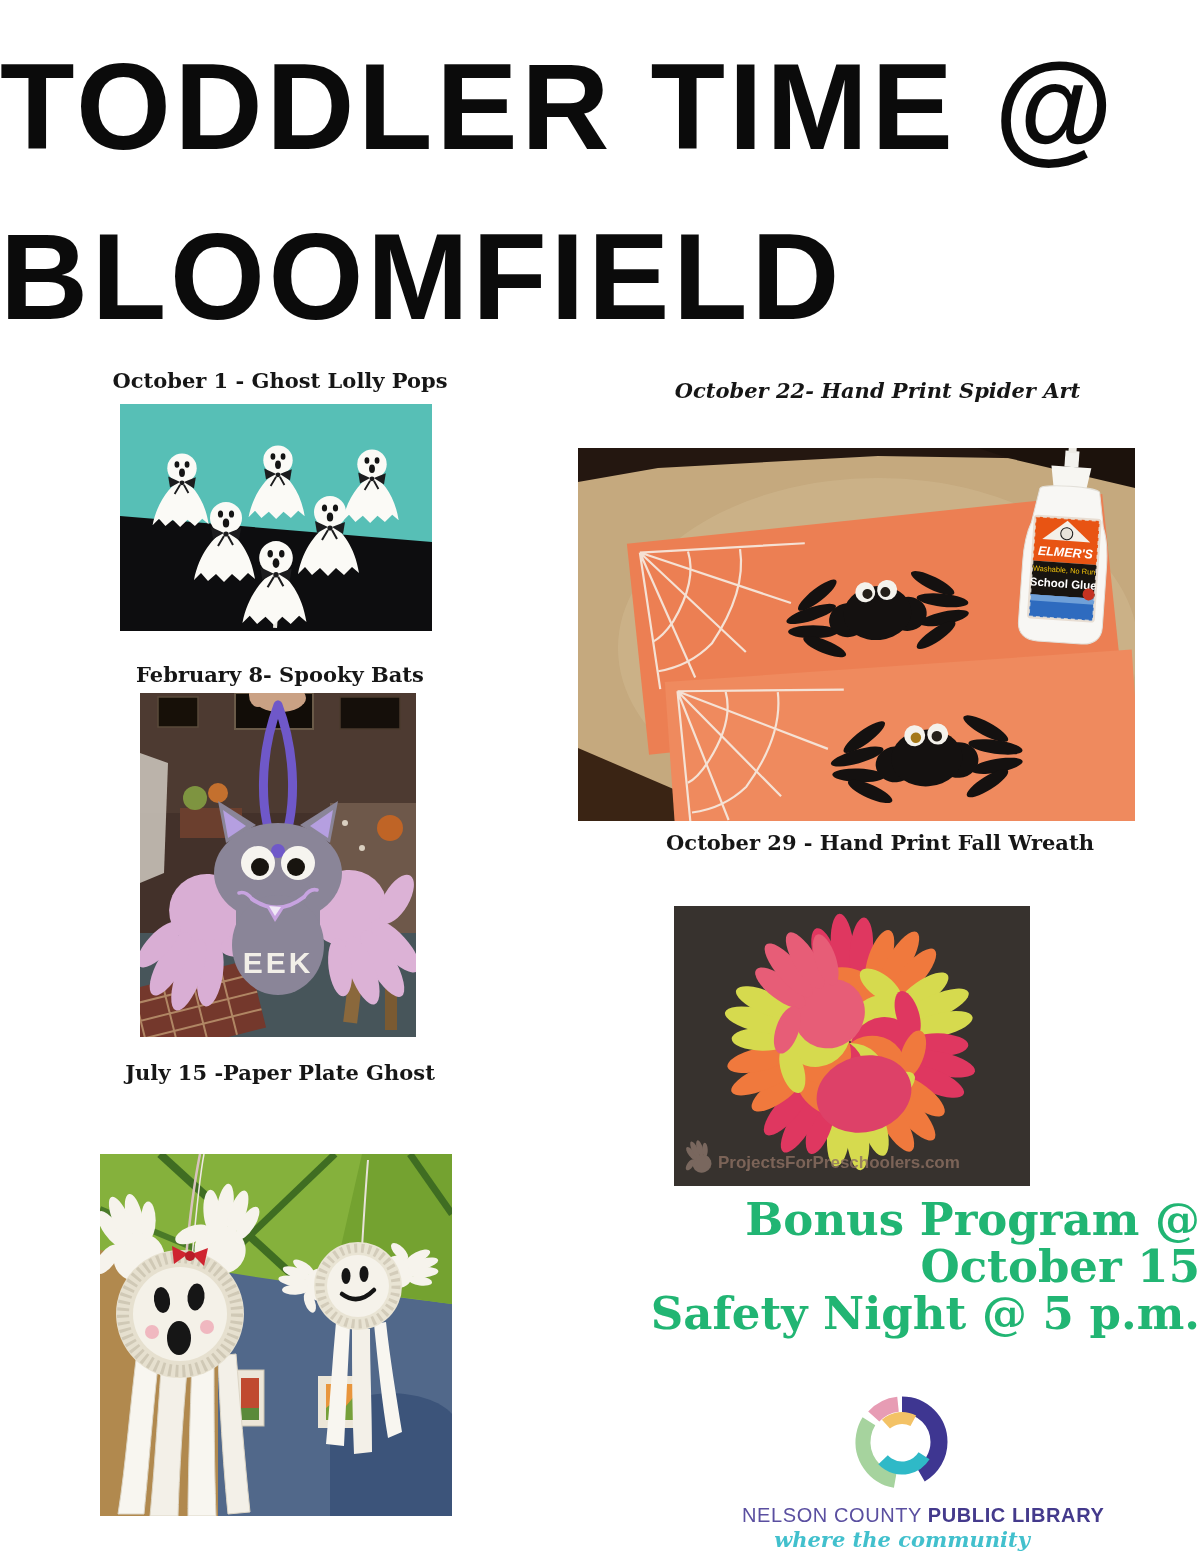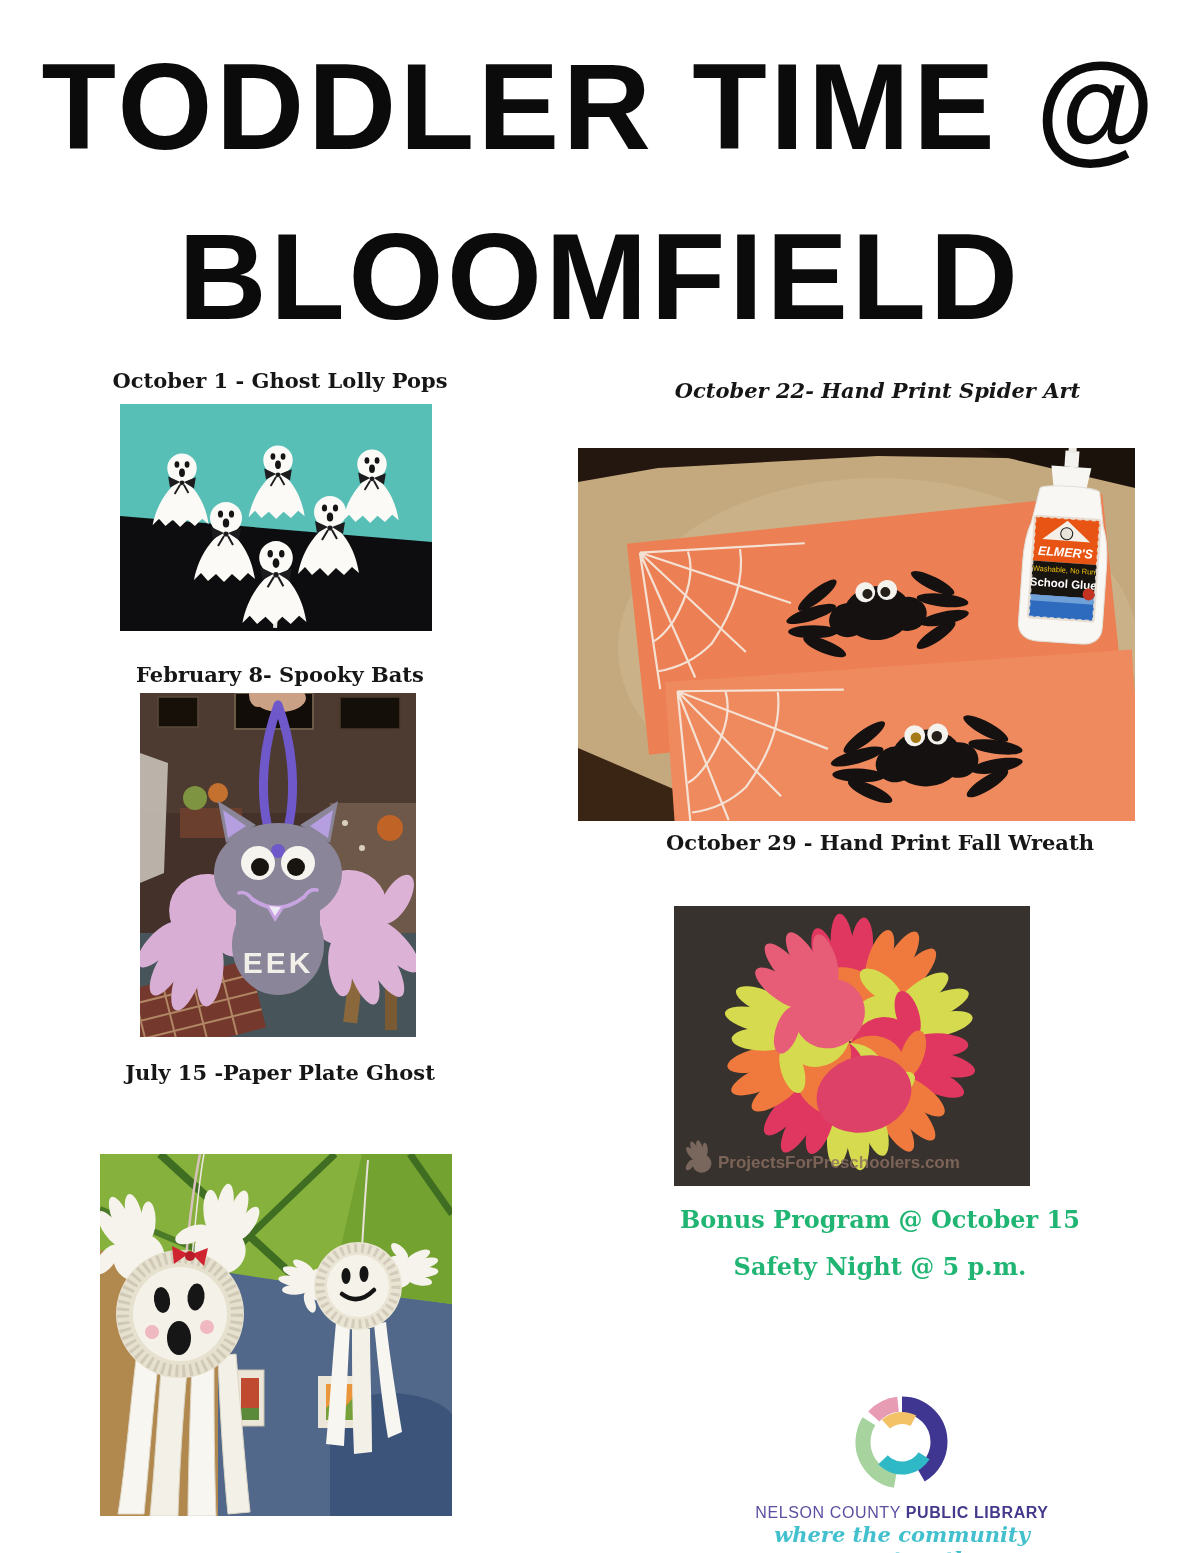--- a/index.html
+++ b/index.html
@@ -1,33 +1,33 @@
 <!DOCTYPE html>
 <html><head>
 <meta charset="utf-8">
 <style>
   html,body{margin:0;padding:0;background:#ffffff;}
   .page{position:relative;width:1200px;height:1553px;background:#ffffff;overflow:hidden;
         font-family:"DejaVu Serif", serif;}
-  .title-wrap{position:absolute;left:0;top:22px;width:1200px;text-align:center;
+  .title-wrap{position:absolute;left:0;top:22px;width:1200px;
         font-family:"Liberation Sans", sans-serif;font-weight:bold;color:#0b0b0b;
         font-size:122px;line-height:170px;letter-spacing:0.03em;}
   .heading{position:absolute;text-align:center;font-weight:bold;color:#161616;
         font-size:21px;line-height:45px;}
   .h-oct1{left:20px;top:358px;width:520px;}
   .h-oct8{left:20px;top:652px;width:520px;}
   .h-oct15{left:60px;top:1050px;width:440px;}
   .h-oct22{left:555px;top:368px;width:645px;font-style:italic;}
   .h-oct29{left:620px;top:820px;width:520px;}
   .photo{position:absolute;display:block;}
-  .bonus{position:absolute;left:560px;top:1196px;width:640px;text-align:center;
-        font-weight:bold;font-size:24px;line-height:47px;}
+  .bonus{position:absolute;left:560px;top:1196px;width:640px;text-align:right;
+        font-weight:bold;font-size:45px;line-height:47px;}
   .logo-block{position:absolute;left:742px;top:1390px;width:320px;text-align:center;}
   .logo-ring{display:block;margin:0 auto;}
-  .logo-wordmark{font-family:"Liberation Sans", sans-serif;font-size:16px;
+  .logo-wordmark{font-family:"Liberation Sans", sans-serif;font-size:20px;
         letter-spacing:0.6px;color:#5a4fa0;margin-top:2px;white-space:nowrap;}
   .logo-wordmark b{color:#443a8c;}
   .logo-tagline{font-family:"DejaVu Serif", serif;font-style:italic;font-weight:bold;
         font-size:21px;color:#42c0cd;margin-top:0px;}
   svg text{user-select:none;}
 </style>
 </head>
 <body>
 
 <svg width="0" height="0" style="position:absolute" aria-hidden="true">

